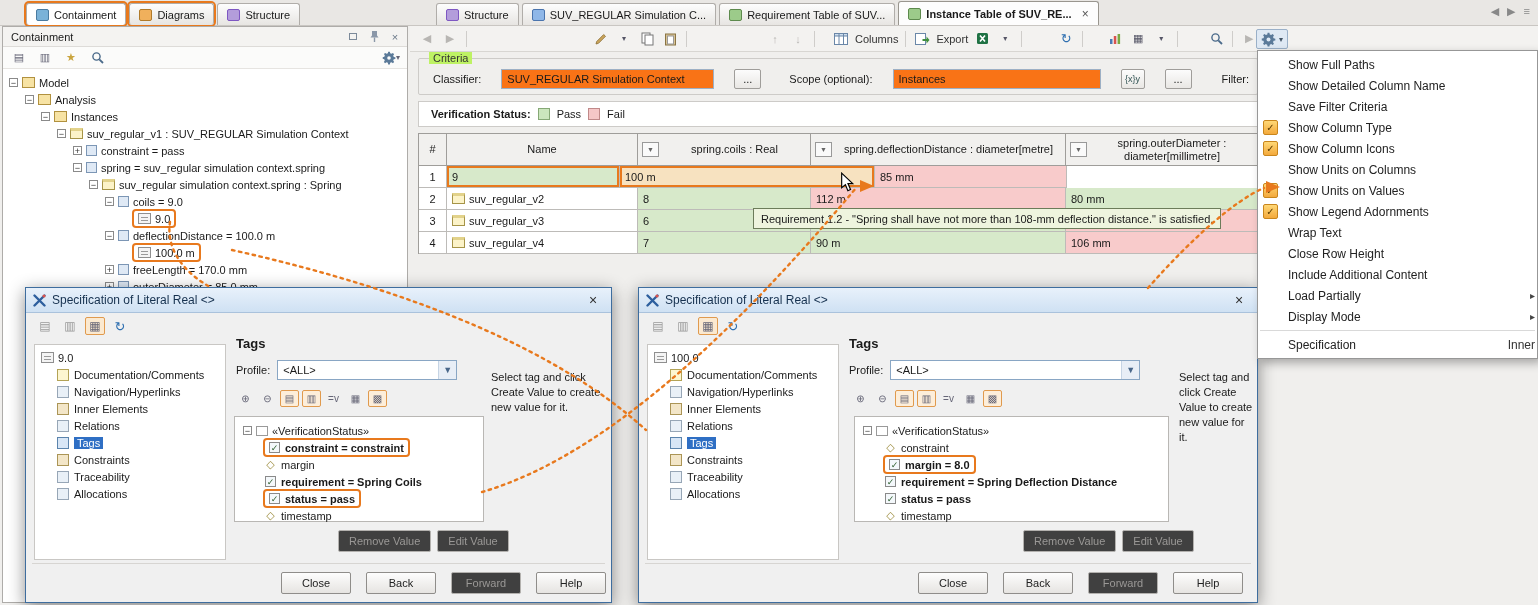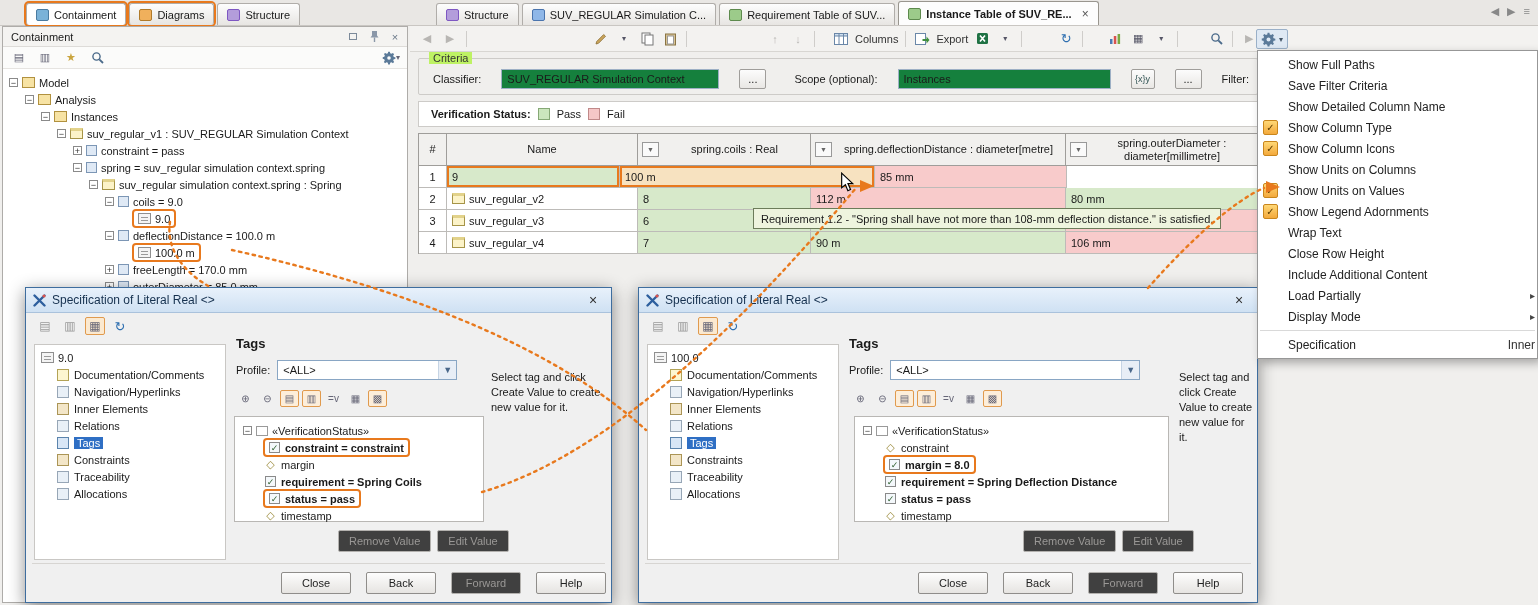--- a/index.html
+++ b/index.html
@@ -53,21 +53,21 @@
 .tbi{display:inline-flex;align-items:center;justify-content:center;min-width:18px;height:18px;flex:0 0 auto}
 .dim{color:#b8b6b3}
 .tbl{color:#333}
 .gear-btn{position:absolute;left:846px;top:3px;display:flex;align-items:center;gap:3px;border:1px solid #9ab0c8;background:#dfe9f4;height:20px;padding:0 4px;border-radius:2px}
 .rp-body{position:absolute;left:410px;top:52px;width:1128px;height:553px;background:#f0efed}
 
 
 .criteria{position:absolute;left:418px;top:58px;width:840px;height:37px;border:1px solid #cdcbc8;border-radius:2px}
 .glabel{position:absolute;left:10px;top:-7px;background:#bef264;padding:0 4px;color:#333}
 .crow{display:flex;align-items:center;height:100%;padding:4px 8px 0 14px;gap:20px;white-space:nowrap}
-.fld{height:20px;border:1px solid #9db0c5;background:#15803d;display:flex;align-items:center;padding:0 5px;overflow:hidden}
+.fld{height:20px;border:1px solid #9db0c5;background:#f97316;display:flex;align-items:center;padding:0 5px;overflow:hidden}
 .f-classifier{width:252px}
 .f-scope{width:246px}
 .sbtn{height:20px;min-width:27px;border:1px solid #9f9d9a;background:linear-gradient(#fcfcfc,#e9e7e4);display:inline-flex;align-items:center;justify-content:center;border-radius:2px}
 .xbtn{min-width:24px;font-size:9px;color:#355}
 .legend{position:absolute;left:418px;top:101px;width:840px;height:26px;border:1px solid #cdcbc8;background:#fff;display:flex;align-items:center;gap:7px;padding:0 12px}
 .sw{width:12px;height:12px;border:1px solid #888;flex:0 0 auto}
 .sw-pass{background:#cbe6bd;border-color:#86a876}
 .sw-fail{background:#f6c7c7;border-color:#c08989}
 
 
@@ -378,21 +378,21 @@
       <div class="fld f-classifier">
           <span>SUV_REGULAR Simulation Context</span>
         </div>
       <span class="sbtn">...</span>
       <span style="margin-left:8px">Scope (optional):</span>
       <div class="fld f-scope">
           <span>Instances</span>
         </div>
       <span class="sbtn xbtn">{x}y</span>
       <span class="sbtn">...</span>
-      <span style="margin-left:0">Filter:</span>
+      <span style="margin-left:10px">Filter:</span>
     </div>
   </div>
 
   <div class="legend">
     <b>Verification Status:</b>
     <span class="sw sw-pass"></span>
     <span>Pass</span>
     <span class="sw sw-fail"></span>
     <span>Fail</span>
   </div>
@@ -454,25 +454,25 @@
 
   <div class="tooltip">Requirement 1.2 - "Spring shall have not more than 108-mm deflection distance." is satisfied.</div>
 
   <div class="menu">
     <div class="mi">
         <span class="mchk"></span>
         <span>Show Full Paths</span>
       </div>
     <div class="mi">
         <span class="mchk"></span>
+        <span>Show Detailed Column Name</span>
+      </div>
+    <div class="mi">
+        <span class="mchk"></span>
         <span>Save Filter Criteria</span>
-      </div>
-    <div class="mi">
-        <span class="mchk"></span>
-        <span>Show Detailed Column Name</span>
       </div>
     <div class="mi">
         <span class="mchk on">✓</span>
         <span>Show Column Type</span>
       </div>
     <div class="mi">
         <span class="mchk on">✓</span>
         <span>Show Column Icons</span>
       </div>
     <div class="mi">

